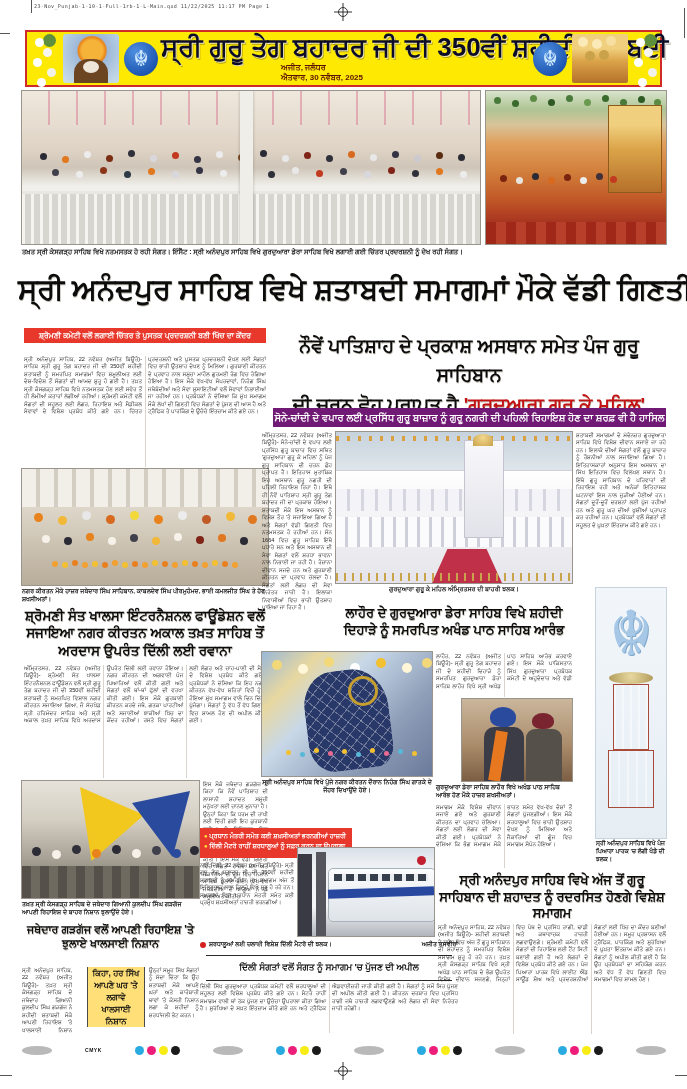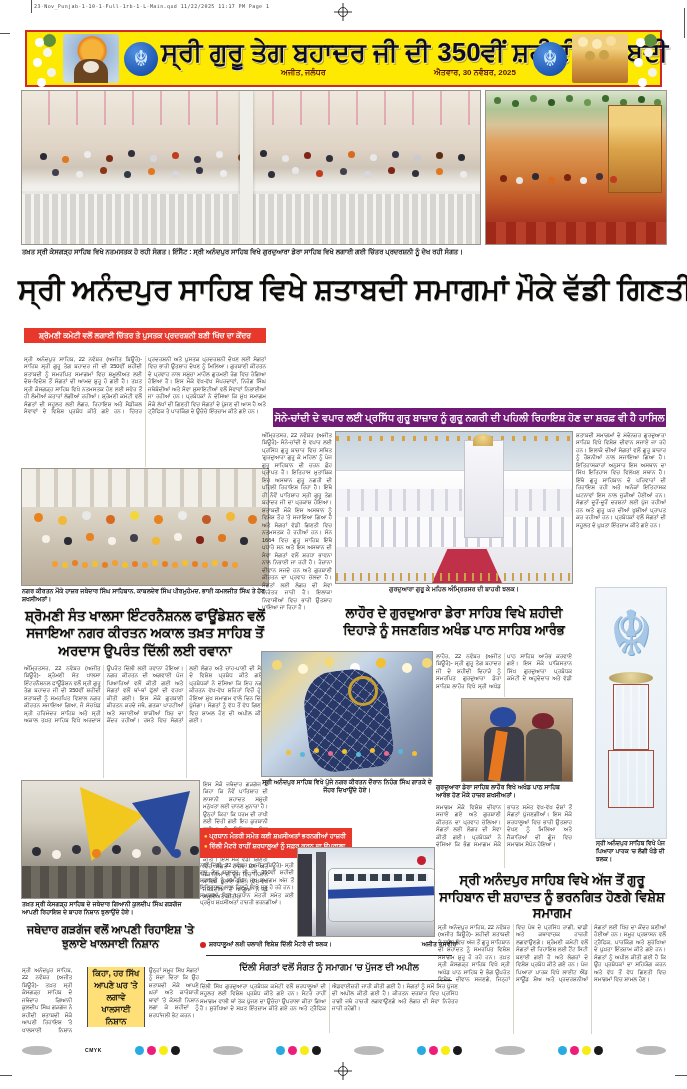--- a/index.html
+++ b/index.html
@@ -7,21 +7,21 @@
         font-family:"Liberation Sans","DejaVu Sans",sans-serif;color:#111;}
   .abs{position:absolute;}
   .slug{font-family:"DejaVu Sans Mono",monospace;font-size:5px;color:#444;letter-spacing:.4px;}
   .mark{background:#555;}
   
   .masthead{left:25px;top:30px;width:637px;height:57px;background:#fde902;border:2px solid #cf2a27;
             display:flex;align-items:stretch;box-sizing:border-box;}
   .mh-center{flex:1;display:flex;flex-direction:column;justify-content:center;min-width:0;}
   .mh-title{font-size:26px;font-weight:bold;color:#0c0c28;text-align:center;line-height:1.05;
             text-shadow:1px 1px 0 rgba(255,255,255,.7),1.6px 1.6px 0 rgba(60,40,0,.35);white-space:nowrap;}
-  .mh-sub{display:flex;justify-content:space-between;padding:1px 14px 0 120px;font-size:8px;font-weight:bold;color:#5d1206;}
+  .mh-sub{display:flex;justify-content:space-between;padding:1px 14px 0 120px;font-size:8px;font-weight:bold;color:#5d1206;flex-direction:column;}
   .khanda-badge{width:34px;height:34px;border-radius:50%;align-self:center;flex:0 0 auto;margin:0 3px;
                 background:radial-gradient(circle at 35% 30%,#4e8fe0,#0b3f9e);display:flex;align-items:center;justify-content:center;
                 color:#cfe9ff;font-size:22px;line-height:1;}
   .portrait{width:56px;align-self:stretch;flex:0 0 auto;margin:2px;border-radius:3px;
             background:radial-gradient(circle at 52% 34%,#f6b33a 0 24%,#e8821c 32%,#9db8d8 35%,#b9cfe4 70%,#cddfe8 100%);position:relative;overflow:hidden;}
   .portrait:before{content:"";position:absolute;left:50%;bottom:-4px;transform:translateX(-50%);width:34px;height:28px;border-radius:14px 14px 0 0;background:#6b4422;}
   .portrait:after{content:"";position:absolute;left:50%;bottom:10px;transform:translateX(-50%);width:16px;height:12px;border-radius:50%;background:#efe6da;}
   .temple-thumb{width:56px;flex:0 0 auto;margin:2px;border-radius:2px;position:relative;overflow:hidden;
             background:linear-gradient(180deg,#f0cf7e 0 30%,#dba449 55%,#b5702a 100%);}
   .temple-thumb:before{content:"";position:absolute;top:3px;left:6px;width:10px;height:10px;border-radius:50%;background:#fbe9b8;
@@ -140,20 +140,24 @@
   <div class="abs cap" style="left:22px;top:900px;width:177px;font-size:6.2px;">ਤਖ਼ਤ ਸ੍ਰੀ ਕੇਸਗੜ੍ਹ ਸਾਹਿਬ ਦੇ ਜਥੇਦਾਰ ਗਿਆਨੀ ਕੁਲਦੀਪ ਸਿੰਘ ਗੜਗੱਜ ਆਪਣੀ ਰਿਹਾਇਸ਼ ਦੇ ਬਾਹਰ ਨਿਸ਼ਾਨ ਝੁਲਾਉਂਦੇ ਹੋਏ।</div>
 
   <div class="abs hl" style="left:20px;top:922px;width:181px;height:42px;font-size:11px;">ਜਥੇਦਾਰ ਗੜਗੱਜ ਵਲੋਂ ਆਪਣੀ ਰਿਹਾਇਸ਼ 'ਤੇ ਝੁਲਾਏ ਖਾਲਸਾਈ ਨਿਸ਼ਾਨ</div>
   <div class="abs" style="left:22px;top:967px;width:177px;height:66px;display:flex;gap:4px;">
     <div class="body" style="width:54px;height:66px;">ਸ੍ਰੀ ਅਨੰਦਪੁਰ ਸਾਹਿਬ, 22 ਨਵੰਬਰ (ਅਜੀਤ ਬਿਊਰੋ)- ਤਖ਼ਤ ਸ੍ਰੀ ਕੇਸਗੜ੍ਹ ਸਾਹਿਬ ਦੇ ਜਥੇਦਾਰ ਗਿਆਨੀ ਕੁਲਦੀਪ ਸਿੰਘ ਗੜਗੱਜ ਨੇ ਸ਼ਹੀਦੀ ਸ਼ਤਾਬਦੀ ਮੌਕੇ ਆਪਣੀ ਰਿਹਾਇਸ਼ 'ਤੇ ਖਾਲਸਾਈ ਨਿਸ਼ਾਨ ਝੁਲਾਏ।</div>
     <div class="quote-box" style="width:61px;height:60px;">ਕਿਹਾ, ਹਰ ਸਿੱਖ ਆਪਣੇ ਘਰ 'ਤੇ ਲਗਾਵੇ ਖਾਲਸਾਈ ਨਿਸ਼ਾਨ</div>
     <div class="body" style="width:54px;height:66px;">ਉਨ੍ਹਾਂ ਸਮੂਹ ਸਿੱਖ ਸੰਗਤਾਂ ਨੂੰ ਸੱਦਾ ਦਿੱਤਾ ਕਿ ਉਹ ਸ਼ਤਾਬਦੀ ਮੌਕੇ ਆਪਣੇ ਘਰਾਂ ਅਤੇ ਕਾਰੋਬਾਰੀ ਥਾਵਾਂ 'ਤੇ ਕੇਸਰੀ ਨਿਸ਼ਾਨ ਲਗਾ ਕੇ ਸ਼ਹੀਦਾਂ ਨੂੰ ਸ਼ਰਧਾਂਜਲੀ ਭੇਟ ਕਰਨ।</div>
   </div>
   <div class="abs body" style="left:203px;top:781px;width:65px;height:252px;">ਇਸ ਮੌਕੇ ਜਥੇਦਾਰ ਗੜਗੱਜ ਨੇ ਕਿਹਾ ਕਿ ਨੌਵੇਂ ਪਾਤਿਸ਼ਾਹ ਦੀ ਲਾਸਾਨੀ ਸ਼ਹਾਦਤ ਸਮੁੱਚੀ ਮਨੁੱਖਤਾ ਲਈ ਚਾਨਣ ਮੁਨਾਰਾ ਹੈ। ਉਨ੍ਹਾਂ ਕਿਹਾ ਕਿ ਧਰਮ ਦੀ ਰਾਖੀ ਲਈ ਦਿੱਤੀ ਗਈ ਇਹ ਕੁਰਬਾਨੀ ਦੁਨੀਆ ਦੇ ਇਤਿਹਾਸ ਵਿਚ ਬੇਮਿਸਾਲ ਹੈ। ਸੰਗਤਾਂ ਨੂੰ ਗੁਰਬਾਣੀ ਨਾਲ ਜੁੜਨ ਅਤੇ ਨਾਮ ਬਾਣੀ ਦੇ ਲੜ ਲੱਗਣ ਦੀ ਅਪੀਲ ਕੀਤੀ। ਇਸ ਮੌਕੇ ਵੱਡੀ ਗਿਣਤੀ ਵਿਚ ਸੰਗਤਾਂ ਹਾਜ਼ਰ ਸਨ ਅਤੇ ਜੈਕਾਰਿਆਂ ਦੀ ਗੂੰਜ ਵਿਚ ਨਿਸ਼ਾਨ ਸਾਹਿਬ ਝੁਲਾਏ ਗਏ। ਵੱਖ-ਵੱਖ ਜਥੇਬੰਦੀਆਂ ਦੇ ਆਗੂਆਂ ਨੇ ਵੀ ਸ਼ਮੂਲੀਅਤ ਕੀਤੀ।</div>
 
+  <div class="abs hl" style="left:272px;top:331px;width:394px;height:74px;font-size:19px;line-height:1.55;">
+    <span>ਨੌਵੇਂ ਪਾਤਿਸ਼ਾਹ ਦੇ ਪ੍ਰਕਾਸ਼ ਅਸਥਾਨ ਸਮੇਤ ਪੰਜ ਗੁਰੂ ਸਾਹਿਬਾਨ</span><br>
+    <span>ਦੀ ਚਰਨ ਛੋਹ ਪ੍ਰਾਪਤ ਹੈ </span><span class="redline">'ਗੁਰਦੁਆਰਾ ਗੁਰੂ ਕੇ ਮਹਿਲ'</span>
+  </div>
   <div class="abs strap" style="left:273px;top:408px;width:393px;height:19px;">ਸੋਨੇ-ਚਾਂਦੀ ਦੇ ਵਪਾਰ ਲਈ ਪ੍ਰਸਿੱਧ ਗੁਰੂ ਬਾਜ਼ਾਰ ਨੂੰ ਗੁਰੂ ਨਗਰੀ ਦੀ ਪਹਿਲੀ ਰਿਹਾਇਸ਼ ਹੋਣ ਦਾ ਸ਼ਰਫ਼ ਵੀ ਹੈ ਹਾਸਿਲ</div>
   <div class="abs body" style="left:262px;top:432px;width:70px;height:218px;">ਅੰਮ੍ਰਿਤਸਰ, 22 ਨਵੰਬਰ (ਅਜੀਤ ਬਿਊਰੋ)- ਸੋਨੇ-ਚਾਂਦੀ ਦੇ ਵਪਾਰ ਲਈ ਪ੍ਰਸਿੱਧ ਗੁਰੂ ਬਾਜ਼ਾਰ ਵਿਚ ਸਥਿਤ 'ਗੁਰਦੁਆਰਾ ਗੁਰੂ ਕੇ ਮਹਿਲ' ਨੂੰ ਪੰਜ ਗੁਰੂ ਸਾਹਿਬਾਨ ਦੀ ਚਰਨ ਛੋਹ ਪ੍ਰਾਪਤ ਹੈ। ਇਤਿਹਾਸ ਮੁਤਾਬਿਕ ਇਹ ਅਸਥਾਨ ਗੁਰੂ ਨਗਰੀ ਦੀ ਪਹਿਲੀ ਰਿਹਾਇਸ਼ ਰਿਹਾ ਹੈ। ਇੱਥੇ ਹੀ ਨੌਵੇਂ ਪਾਤਿਸ਼ਾਹ ਸ੍ਰੀ ਗੁਰੂ ਤੇਗ ਬਹਾਦਰ ਜੀ ਦਾ ਪ੍ਰਕਾਸ਼ ਹੋਇਆ। ਸ਼ਤਾਬਦੀ ਮੌਕੇ ਇਸ ਅਸਥਾਨ ਨੂੰ ਵਿਸ਼ੇਸ਼ ਤੌਰ 'ਤੇ ਸਜਾਇਆ ਗਿਆ ਹੈ ਅਤੇ ਸੰਗਤਾਂ ਵੱਡੀ ਗਿਣਤੀ ਵਿਚ ਨਤਮਸਤਕ ਹੋ ਰਹੀਆਂ ਹਨ। ਸੰਨ 1664 ਵਿਚ ਗੁਰੂ ਸਾਹਿਬ ਇੱਥੇ ਪਧਾਰੇ ਸਨ ਅਤੇ ਇਸ ਅਸਥਾਨ ਦੀ ਸੇਵਾ ਸੰਗਤਾਂ ਵਲੋਂ ਸ਼ਰਧਾ ਭਾਵਨਾ ਨਾਲ ਨਿਭਾਈ ਜਾ ਰਹੀ ਹੈ। ਰੋਜ਼ਾਨਾ ਦੀਵਾਨ ਸਜਦੇ ਹਨ ਅਤੇ ਗੁਰਬਾਣੀ ਕੀਰਤਨ ਦਾ ਪ੍ਰਵਾਹ ਚੱਲਦਾ ਹੈ। ਸੰਗਤਾਂ ਲਈ ਲੰਗਰ ਦੀ ਸੇਵਾ ਨਿਰੰਤਰ ਜਾਰੀ ਹੈ। ਇਲਾਕਾ ਨਿਵਾਸੀਆਂ ਵਿਚ ਭਾਰੀ ਉਤਸ਼ਾਹ ਪਾਇਆ ਜਾ ਰਿਹਾ ਹੈ।</div>
 
   <div class="photo" style="left:336px;top:432px;width:236px;height:151px;background:linear-gradient(180deg,#c6d2dc 0%,#e4eaee 30%,#eef0f2 100%);">
     <div class="abs" style="left:0;top:4px;width:100%;height:5px;background:repeating-linear-gradient(90deg,#d8a040 0 3px,transparent 3px 11px);"></div>
     <div class="abs" style="left:0;bottom:0;width:100%;height:112px;background:linear-gradient(180deg,#ffffff,#e4e4ea);border-top:1px solid #cfcfd8;"></div>
     <div class="abs" style="left:0;bottom:36px;width:100%;height:30px;background:repeating-linear-gradient(90deg,#fbfbfd 0 9px,#cfcfda 9px 12px);"></div>
     <div class="abs" style="left:0;bottom:72px;width:100%;height:22px;background:repeating-linear-gradient(90deg,#f4f4f8 0 11px,#d6d6e0 11px 14px);"></div>
     <div class="abs" style="left:128px;top:8px;width:38px;height:96px;background:linear-gradient(180deg,#f8f8fb,#e2e2ea);border:1px solid #c4c4ce;"></div>
     <div class="abs" style="left:137px;top:2px;width:20px;height:12px;border-radius:50% 50% 0 0;background:radial-gradient(circle at 50% 30%,#f2d890,#caa24a);"></div>
@@ -165,21 +169,21 @@
 
   <div class="photo" style="left:262px;top:652px;width:170px;height:124px;background:linear-gradient(135deg,#9ab8d8 0%,#e8d8a0 20%,#c8d8e8 38%,#8e9eb8 70%,#6a7a9a 100%);">
     <div class="dots" style="left:10px;top:8px;width:10px;height:10px;background:#f2d878;box-shadow:26px 4px 0 #fff7d8,52px -3px 0 #f2d878,78px 3px 0 #ffffff,104px -2px 0 #f2c030,130px 3px 0 #fff7d8,150px -2px 0 #f2d878;"></div>
     <div class="abs" style="left:44px;top:18px;width:84px;height:100px;background:#283868;border-radius:36% 42% 22% 30%;transform:rotate(-7deg);
          background-image:repeating-linear-gradient(45deg,rgba(255,255,255,.3) 0 1px,transparent 1px 9px),repeating-linear-gradient(-45deg,rgba(255,255,255,.3) 0 1px,transparent 1px 9px);"></div>
     <div class="abs" style="left:86px;top:24px;width:24px;height:24px;border:3px solid #c8a030;border-radius:50%;"></div>
     <div class="dots" style="left:24px;top:98px;width:5px;height:5px;background:#f2c030;box-shadow:14px 2px 0 #58b8d8,28px -2px 0 #f2c030,42px 1px 0 #e86a90,56px -1px 0 #f2c030,70px 2px 0 #58b8d8,84px -2px 0 #f2c030,98px 1px 0 #e86a90,112px -1px 0 #58b8d8,126px 1px 0 #f2c030;"></div>
   </div>
   <div class="abs cap" style="left:262px;top:778px;width:170px;font-size:6.2px;text-align:center;">ਸ੍ਰੀ ਅਨੰਦਪੁਰ ਸਾਹਿਬ ਵਿਖੇ ਪੁੱਜੇ ਨਗਰ ਕੀਰਤਨ ਦੌਰਾਨ ਨਿਹੰਗ ਸਿੰਘ ਗਾਤਕੇ ਦੇ ਜੌਹਰ ਦਿਖਾਉਂਦੇ ਹੋਏ।</div>
 
-  <div class="abs hl" style="left:336px;top:605px;width:236px;height:44px;font-size:13px;">ਲਾਹੌਰ ਦੇ ਗੁਰਦੁਆਰਾ ਡੇਰਾ ਸਾਹਿਬ ਵਿਖੇ ਸ਼ਹੀਦੀ ਦਿਹਾੜੇ ਨੂੰ ਸਜਣਗਿਤ ਅਖੰਡ ਪਾਠ ਸਾਹਿਬ ਆਰੰਭ</div>
+  <div class="abs hl" style="left:336px;top:605px;width:236px;height:44px;font-size:13px;">ਲਾਹੌਰ ਦੇ ਗੁਰਦੁਆਰਾ ਡੇਰਾ ਸਾਹਿਬ ਵਿਖੇ ਸ਼ਹੀਦੀ ਦਿਹਾੜੇ ਨੂੰ ਸਮਰਪਿਤ ਅਖੰਡ ਪਾਠ ਸਾਹਿਬ ਆਰੰਭ</div>
   <div class="abs body" style="left:436px;top:653px;width:136px;height:44px;column-count:2;">ਲਾਹੌਰ, 22 ਨਵੰਬਰ (ਅਜੀਤ ਬਿਊਰੋ)- ਸ੍ਰੀ ਗੁਰੂ ਤੇਗ ਬਹਾਦਰ ਜੀ ਦੇ ਸ਼ਹੀਦੀ ਦਿਹਾੜੇ ਨੂੰ ਸਮਰਪਿਤ ਗੁਰਦੁਆਰਾ ਡੇਰਾ ਸਾਹਿਬ ਲਾਹੌਰ ਵਿਖੇ ਸ੍ਰੀ ਅਖੰਡ ਪਾਠ ਸਾਹਿਬ ਆਰੰਭ ਕਰਵਾਏ ਗਏ। ਇਸ ਮੌਕੇ ਪਾਕਿਸਤਾਨ ਸਿੱਖ ਗੁਰਦੁਆਰਾ ਪ੍ਰਬੰਧਕ ਕਮੇਟੀ ਦੇ ਅਹੁਦੇਦਾਰ ਅਤੇ ਵੱਡੀ ਗਿਣਤੀ ਵਿਚ ਸੰਗਤਾਂ ਹਾਜ਼ਰ ਸਨ।</div>
   <div class="photo" style="left:462px;top:699px;width:110px;height:82px;background:linear-gradient(180deg,#cab69c 0%,#ab8d6c 55%,#7c5e44 100%);">
     <div class="abs" style="left:28px;top:8px;width:26px;height:20px;border-radius:50% 50% 42% 42%;background:#2a4a9e;"></div>
     <div class="abs" style="left:22px;top:28px;width:40px;height:54px;border-radius:10px 10px 0 0;background:#3c3c46;"></div>
     <div class="abs" style="left:30px;top:32px;width:12px;height:50px;background:#e87820;transform:rotate(9deg);"></div>
     <div class="abs" style="left:70px;top:14px;width:22px;height:16px;border-radius:50% 50% 42% 42%;background:#7a2430;"></div>
     <div class="abs" style="left:64px;top:30px;width:36px;height:52px;border-radius:9px 9px 0 0;background:#55504a;"></div>
   </div>
   <div class="abs cap" style="left:436px;top:783px;width:136px;font-size:6.2px;">ਗੁਰਦੁਆਰਾ ਡੇਰਾ ਸਾਹਿਬ ਲਾਹੌਰ ਵਿਖੇ ਅਖੰਡ ਪਾਠ ਸਾਹਿਬ ਆਰੰਭ ਹੋਣ ਮੌਕੇ ਹਾਜ਼ਰ ਸ਼ਖਸੀਅਤਾਂ।</div>
   <div class="abs body" style="left:436px;top:804px;width:136px;height:64px;column-count:2;">ਸਮਾਗਮ ਮੌਕੇ ਵਿਸ਼ੇਸ਼ ਦੀਵਾਨ ਸਜਾਏ ਗਏ ਅਤੇ ਗੁਰਬਾਣੀ ਕੀਰਤਨ ਦਾ ਪ੍ਰਵਾਹ ਚੱਲਿਆ। ਸੰਗਤਾਂ ਲਈ ਲੰਗਰ ਦੀ ਸੇਵਾ ਕੀਤੀ ਗਈ। ਪ੍ਰਬੰਧਕਾਂ ਨੇ ਦੱਸਿਆ ਕਿ ਭੋਗ ਸਮਾਗਮ ਮੌਕੇ ਭਾਰਤ ਸਮੇਤ ਵੱਖ-ਵੱਖ ਦੇਸ਼ਾਂ ਤੋਂ ਸੰਗਤਾਂ ਪੁੱਜਣਗੀਆਂ। ਇਸ ਮੌਕੇ ਸ਼ਰਧਾਲੂਆਂ ਵਿਚ ਭਾਰੀ ਉਤਸ਼ਾਹ ਦੇਖਣ ਨੂੰ ਮਿਲਿਆ ਅਤੇ ਜੈਕਾਰਿਆਂ ਦੀ ਗੂੰਜ ਵਿਚ ਸਮਾਗਮ ਸੰਪੰਨ ਹੋਇਆ।</div>
@@ -206,21 +210,21 @@
   <div class="abs body" style="left:200px;top:983px;width:258px;height:50px;column-count:2;">ਦਿੱਲੀ ਸਿੱਖ ਗੁਰਦੁਆਰਾ ਪ੍ਰਬੰਧਕ ਕਮੇਟੀ ਵਲੋਂ ਸ਼ਰਧਾਲੂਆਂ ਦੀ ਸਹੂਲਤ ਲਈ ਵਿਸ਼ੇਸ਼ ਪ੍ਰਬੰਧ ਕੀਤੇ ਗਏ ਹਨ। ਮੈਟਰੋ ਰਾਹੀਂ ਸਮਾਗਮ ਵਾਲੀ ਥਾਂ ਤੱਕ ਪੁੱਜਣ ਦਾ ਉਚੇਚਾ ਉਪਰਾਲਾ ਕੀਤਾ ਗਿਆ ਹੈ। ਸੁਰੱਖਿਆ ਦੇ ਸਖ਼ਤ ਇੰਤਜ਼ਾਮ ਕੀਤੇ ਗਏ ਹਨ ਅਤੇ ਟ੍ਰੈਫਿਕ ਐਡਵਾਈਜ਼ਰੀ ਜਾਰੀ ਕੀਤੀ ਗਈ ਹੈ। ਸੰਗਤਾਂ ਨੂੰ ਸਮੇਂ ਸਿਰ ਪੁੱਜਣ ਦੀ ਅਪੀਲ ਕੀਤੀ ਗਈ ਹੈ। ਕੀਰਤਨ ਦਰਬਾਰ ਵਿਚ ਪ੍ਰਸਿੱਧ ਰਾਗੀ ਜਥੇ ਹਾਜ਼ਰੀ ਲਗਵਾਉਣਗੇ ਅਤੇ ਲੰਗਰ ਦੀ ਸੇਵਾ ਨਿਰੰਤਰ ਜਾਰੀ ਰਹੇਗੀ।</div>
 
   <div class="abs" style="left:596px;top:588px;width:70px;height:250px;background:linear-gradient(180deg,#f2f6fa,#e6eef4);outline:1px solid #c8d4de;overflow:hidden;">
     <div style="text-align:center;font-size:62px;line-height:92px;color:#a6c8e6;text-shadow:1px 1px 0 #7fa8cc;">☬</div>
     <div style="margin:-8px auto 0;width:44px;height:12px;border-radius:50%;background:radial-gradient(circle at 50% 35%,#e8d8a0,#b09a58);"></div>
     <div style="margin:0 auto;width:34px;height:64px;background:linear-gradient(180deg,#e08a74,#cc6a56);border:1px solid #a84a3a;background-image:repeating-linear-gradient(90deg,rgba(255,255,255,.5) 0 2px,transparent 2px 8px);"></div>
     <div style="margin:0 auto;width:44px;height:56px;background:linear-gradient(180deg,#de8270,#c65a48);border:1px solid #a84a3a;background-image:repeating-linear-gradient(90deg,rgba(255,255,255,.45) 0 2px,transparent 2px 9px);"></div>
   </div>
   <div class="abs cap" style="left:596px;top:840px;width:70px;font-size:6px;">ਸ੍ਰੀ ਅਨੰਦਪੁਰ ਸਾਹਿਬ ਵਿਖੇ ਪੰਜ ਪਿਆਰਾ ਪਾਰਕ 'ਚ ਲੱਗੀ ਖੰਡੇ ਦੀ ਝਲਕ।</div>
 
-  <div class="abs hl" style="left:438px;top:872px;width:228px;height:48px;font-size:13px;">ਸ੍ਰੀ ਅਨੰਦਪੁਰ ਸਾਹਿਬ ਵਿਖੇ ਅੱਜ ਤੋਂ ਗੁਰੂ ਸਾਹਿਬਾਨ ਦੀ ਸ਼ਹਾਦਤ ਨੂੰ ਭਰਨਗਿਤ ਹੋਣਗੇ ਵਿਸ਼ੇਸ਼ ਸਮਾਗਮ</div>
+  <div class="abs hl" style="left:438px;top:872px;width:228px;height:48px;font-size:13px;">ਸ੍ਰੀ ਅਨੰਦਪੁਰ ਸਾਹਿਬ ਵਿਖੇ ਅੱਜ ਤੋਂ ਗੁਰੂ ਸਾਹਿਬਾਨ ਦੀ ਸ਼ਹਾਦਤ ਨੂੰ ਰਦਰਸਿਤ ਹੋਣਗੇ ਵਿਸ਼ੇਸ਼ ਸਮਾਗਮ</div>
   <div class="abs body" style="left:438px;top:924px;width:228px;height:110px;column-count:3;">ਸ੍ਰੀ ਅਨੰਦਪੁਰ ਸਾਹਿਬ, 22 ਨਵੰਬਰ (ਅਜੀਤ ਬਿਊਰੋ)- ਸ਼ਹੀਦੀ ਸ਼ਤਾਬਦੀ ਦੇ ਸਬੰਧ ਵਿਚ ਅੱਜ ਤੋਂ ਗੁਰੂ ਸਾਹਿਬਾਨ ਦੀ ਸ਼ਹਾਦਤ ਨੂੰ ਸਮਰਪਿਤ ਵਿਸ਼ੇਸ਼ ਸਮਾਗਮ ਸ਼ੁਰੂ ਹੋ ਰਹੇ ਹਨ। ਤਖ਼ਤ ਸ੍ਰੀ ਕੇਸਗੜ੍ਹ ਸਾਹਿਬ ਵਿਖੇ ਸ੍ਰੀ ਅਖੰਡ ਪਾਠ ਸਾਹਿਬ ਦੇ ਭੋਗ ਉਪਰੰਤ ਵਿਸ਼ੇਸ਼ ਦੀਵਾਨ ਸਜਣਗੇ, ਜਿਨ੍ਹਾਂ ਵਿਚ ਪੰਥ ਦੇ ਪ੍ਰਸਿੱਧ ਰਾਗੀ, ਢਾਡੀ ਅਤੇ ਕਥਾਵਾਚਕ ਹਾਜ਼ਰੀ ਲਗਵਾਉਣਗੇ। ਸ਼੍ਰੋਮਣੀ ਕਮੇਟੀ ਵਲੋਂ ਸੰਗਤਾਂ ਦੀ ਰਿਹਾਇਸ਼ ਲਈ ਟੈਂਟ ਸਿਟੀ ਬਣਾਈ ਗਈ ਹੈ ਅਤੇ ਲੰਗਰਾਂ ਦੇ ਵਿਸ਼ੇਸ਼ ਪ੍ਰਬੰਧ ਕੀਤੇ ਗਏ ਹਨ। ਪੰਜ ਪਿਆਰਾ ਪਾਰਕ ਵਿਖੇ ਲਾਈਟ ਐਂਡ ਸਾਊਂਡ ਸ਼ੋਅ ਅਤੇ ਪ੍ਰਦਰਸ਼ਨੀਆਂ ਸੰਗਤਾਂ ਲਈ ਖਿੱਚ ਦਾ ਕੇਂਦਰ ਬਣੀਆਂ ਹੋਈਆਂ ਹਨ। ਸਮੂਹ ਪ੍ਰਸ਼ਾਸਨ ਵਲੋਂ ਟ੍ਰੈਫਿਕ, ਪਾਰਕਿੰਗ ਅਤੇ ਸੁਰੱਖਿਆ ਦੇ ਪੁਖ਼ਤਾ ਇੰਤਜ਼ਾਮ ਕੀਤੇ ਗਏ ਹਨ। ਸੰਗਤਾਂ ਨੂੰ ਅਪੀਲ ਕੀਤੀ ਗਈ ਹੈ ਕਿ ਉਹ ਪ੍ਰਬੰਧਕਾਂ ਦਾ ਸਹਿਯੋਗ ਕਰਨ ਅਤੇ ਵੱਧ ਤੋਂ ਵੱਧ ਗਿਣਤੀ ਵਿਚ ਸਮਾਗਮਾਂ ਵਿਚ ਸ਼ਾਮਲ ਹੋਣ।</div>
 
   <div class="abs cmykrow">
     <span class="goval"></span>
     <span class="cmyk-label">CMYK</span>
     <span class="cdots">
         <i style="background:#29abe2"></i>
         <i style="background:#ec1e79"></i>
         <i style="background:#f7ec13"></i>
         <i style="background:#1a1a1a"></i>

